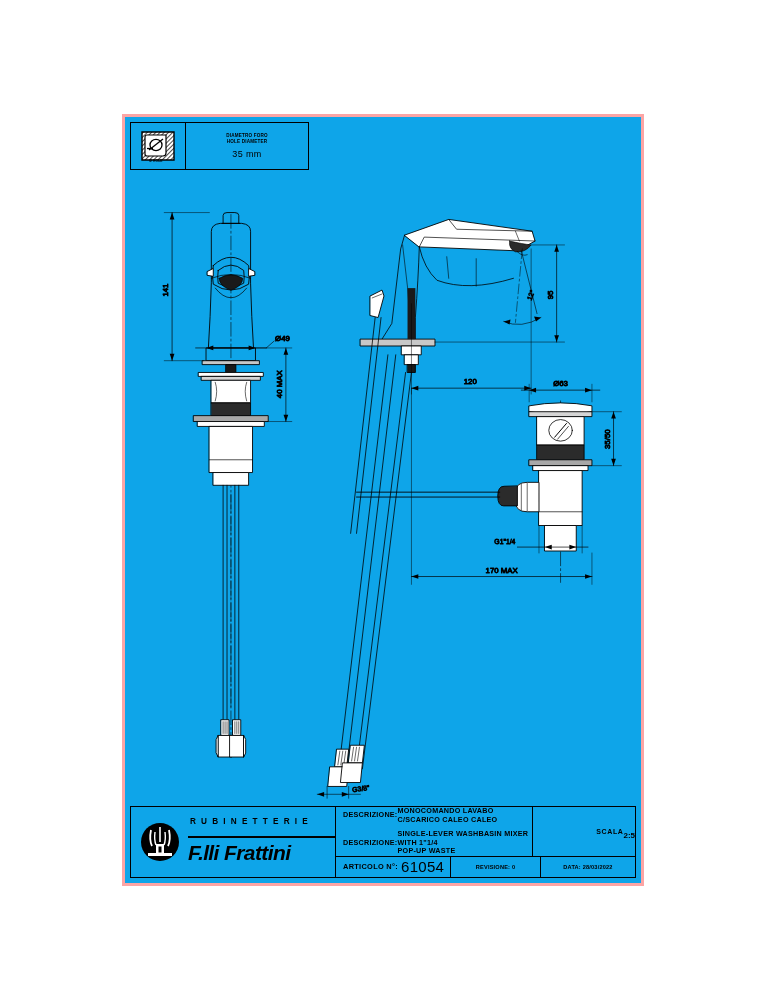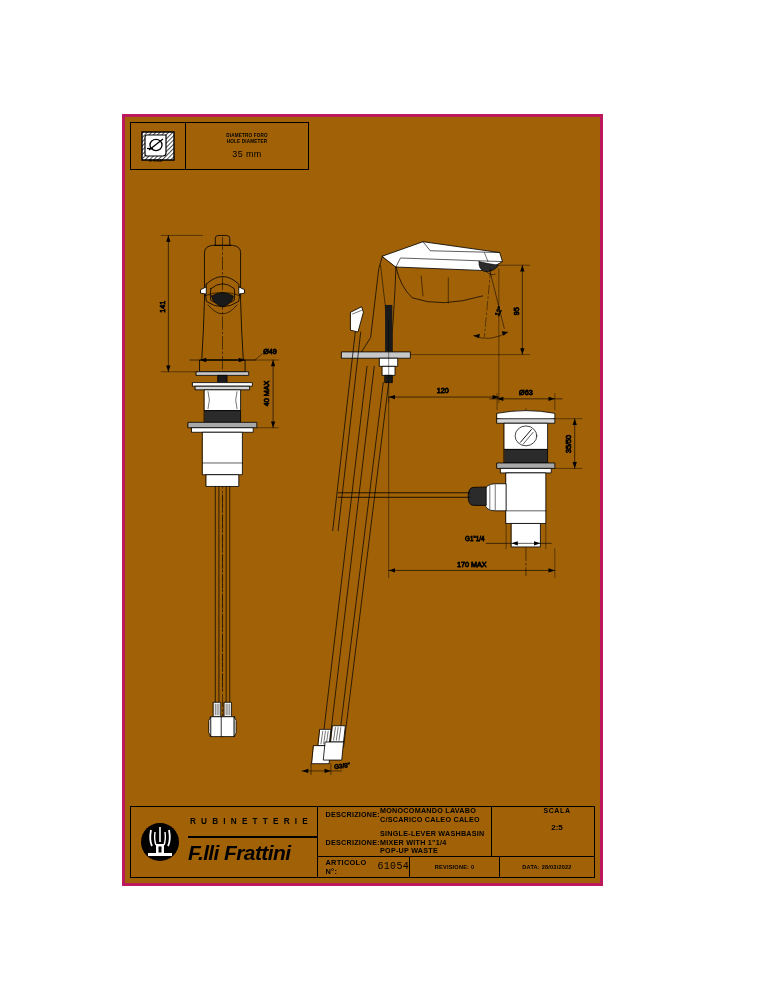--- a/index.html
+++ b/index.html
@@ -14,25 +14,25 @@
     color: #000;
     position: relative;
     overflow: hidden;
   }
 
   
   #sheet {
     position: absolute;
     left: 122px;
     top: 114px;
-    width: 481px;
+    width: 522px;
     height: 772px;
-    border: 3px solid #be185d;
-    box-sizing: border-box;
-    background: #a16207;
+    border: 3px solid #fca5a5;
+    box-sizing: border-box;
+    background: #0ea5e9;
   }
 
   
   #hole-box {
     position: absolute;
     left: 5px;
     top: 5px;
     height: 48px;
     display: flex;
     border: 1.6px solid #000;
@@ -167,44 +167,43 @@
     font-weight: bold;
     white-space: nowrap;
   }
   .desc-val {
     font-weight: bold;
     white-space: pre-line;
   }
   #scala-cell {
     width: 74px;
     display: flex;
-    flex-direction: column;
-    align-items: center;
-    justify-content: flex-start;
+    flex-direction: row;
+    align-items: center;
+    justify-content: flex-end;
     box-sizing: border-box;
   }
   #scala-label { font-size: 7px; font-weight: bold; letter-spacing: .6px; }
   #scala-value { font-size: 8px; font-weight: bold; margin-top: 9px; }
 
   #desc-bottom-row {
     flex: 1;
     display: flex;
     align-items: stretch;
   }
   #articolo-cell {
     flex: 1;
     display: flex;
     align-items: center;
     padding-left: 7px;
     border-right: 1.8px solid #000;
     box-sizing: border-box;
-    gap: 8px;
   }
   #articolo-label { font-size: 7.4px; font-weight: bold; letter-spacing: .3px; }
-  #articolo-value { font-size: 10px; margin-left: 3px; letter-spacing: .3px; font-family: Liberation Mono, monospace; }
+  #articolo-value { font-size: 15px; margin-left: 3px; letter-spacing: .3px; }
   #revisione-cell {
     width: 90px;
     display: flex;
     align-items: center;
     justify-content: center;
     border-right: 1.8px solid #000;
     box-sizing: border-box;
     font-size: 5.6px;
     font-weight: bold;
     letter-spacing: .2px;

